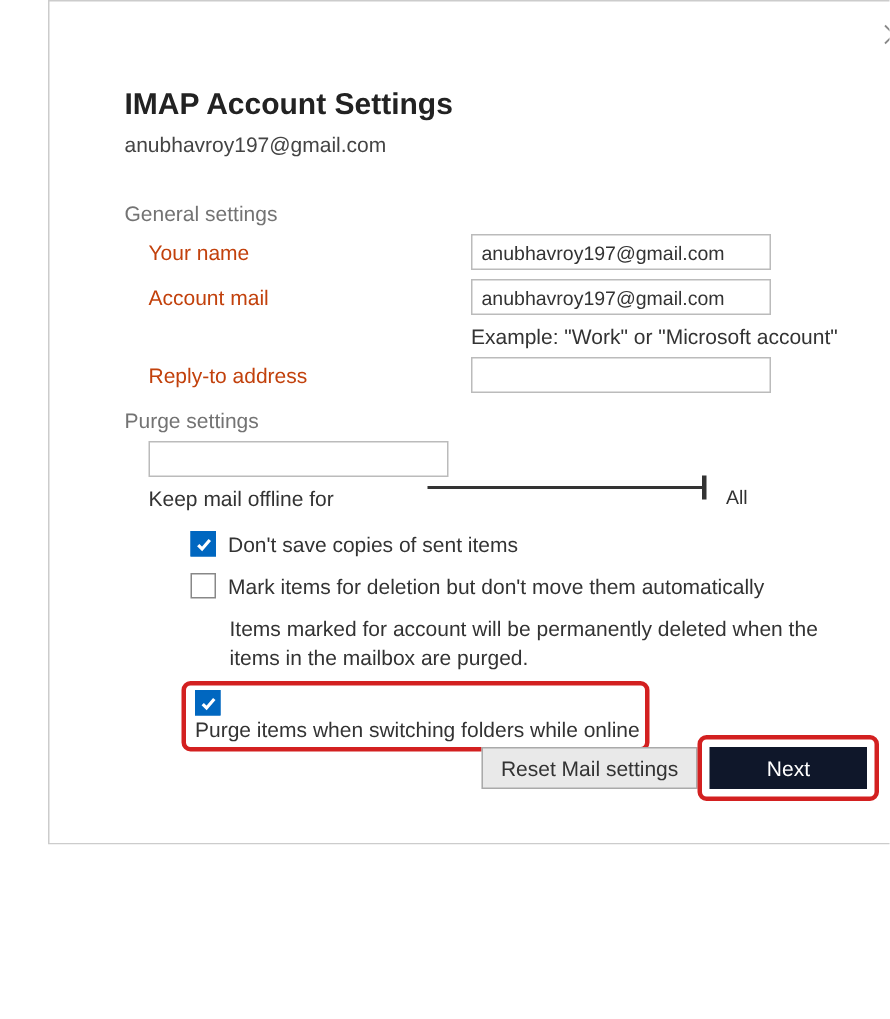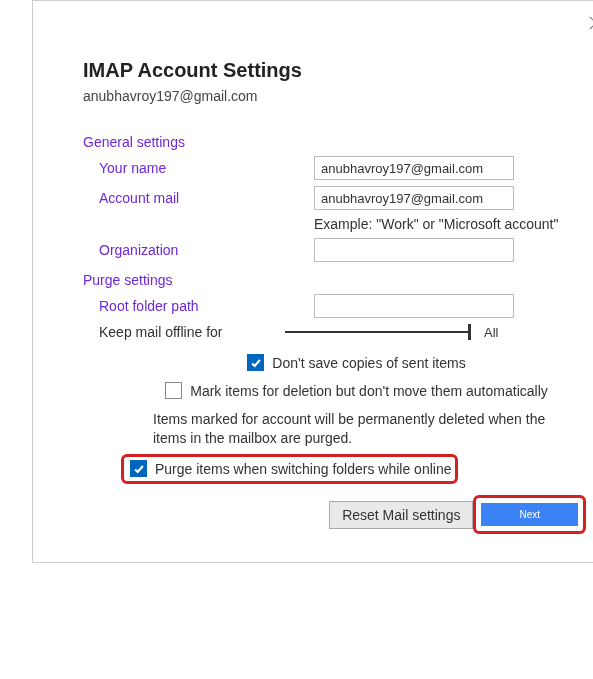--- a/index.html
+++ b/index.html
@@ -45,54 +45,54 @@
     }
     .subtitle {
       font-size: 14px;
       color: #444;
       margin-top: 6px;
       margin-left: 20px;
       margin-bottom: 30px;
     }
     .section-header {
       font-size: 14px;
-      color: #6d28d9;
+      color: #737373;
       margin-top: 10px;
       margin-bottom: 6px;
       margin-left: 20px;
     }
     .form-row {
       display: flex;
       align-items: center;
       margin-bottom: 6px;
       margin-left: 36px;
     }
     .form-label {
       width: 215px;
       font-size: 14px;
-      color: #6d28d9;
+      color: #c2410c;
     }
     .form-input {
       width: 200px;
       height: 24px;
       border: 1px solid #bbb;
       padding: 2px 6px;
       font-size: 13px;
       font-family: inherit;
       color: #333;
     }
     .example-text {
       margin-left: 251px;
       font-size: 14px;
       color: #333;
       margin-bottom: 6px;
     }
     .slider-row {
       display: flex;
-      align-items: center;
+      align-items: flex-start;
       margin-left: 36px;
       margin-bottom: 14px;
     }
     .slider-label {
       width: 186px;
       font-size: 14px;
     }
     .slider-track {
       width: 185px;
       height: 2px;
@@ -109,21 +109,20 @@
       background: #333;
     }
     .slider-value {
       font-size: 13px;
     }
     .checkbox-row {
       display: flex;
       align-items: flex-start;
       margin-left: 64px;
       margin-bottom: 10px;
-      justify-content: center;
     }
     .checkbox {
       width: 17px;
       height: 17px;
       border: 1px solid #888;
       margin-right: 8px;
       flex-shrink: 0;
       display: flex;
       align-items: center;
       justify-content: center;
@@ -157,20 +156,21 @@
       border: 3px solid #d32020;
       border-radius: 6px;
       padding: 3px 4px 3px 0;
       margin-left: 58px;
       margin-right: 70px;
       display: inline-flex;
     }
     .highlight-box .checkbox-row {
       margin-left: 6px;
       margin-bottom: 0;
+      flex-direction: column;
     }
     .button-row {
       position: absolute;
       bottom: 28px;
       left: 58px;
       right: 38px;
       display: flex;
       justify-content: flex-end;
       align-items: center;
     }
@@ -182,25 +182,25 @@
       font-family: inherit;
       cursor: pointer;
       color: #333;
     }
     .next-wrap {
       border: 3px solid #d32020;
       border-radius: 6px;
       padding: 5px;
     }
     .next-btn {
-      background: #3b82f6;
+      background: #0f172a;
       color: #fff;
       border: none;
       padding: 6px 38px;
-      font-size: 10px;
+      font-size: 14px;
       font-family: inherit;
       cursor: pointer;
     }
   </style>
 </head>
 <body>
 
 <div class="dialog">
 
   <div class="close-btn">
@@ -220,30 +220,29 @@
     <input class="form-input" value="anubhavroy197@gmail.com" style="">
   </div>
 
   <div class="form-row">
     <div class="form-label">Account mail</div>
     <input class="form-input" value="anubhavroy197@gmail.com" style="">
   </div>
 
   <div class="example-text">Example: "Work" or "Microsoft account"</div>
 
-
-  <div class="form-row">
-    <div class="form-label">Organization</div>
+  <div class="form-row">
+    <div class="form-label">Reply-to address</div>
     <input class="form-input" value="" style="">
   </div>
 
+
   <div class="section-header">Purge settings</div>
 
   <div class="form-row">
-    <div class="form-label">Root folder path</div>
     <input class="form-input" value="" style="">
   </div>
 
 
   <div class="slider-row">
     <div class="slider-label">Keep mail offline for</div>
     <div class="slider-track">
       <div class="slider-thumb"></div>
     </div>
     <div class="slider-value">All</div>

